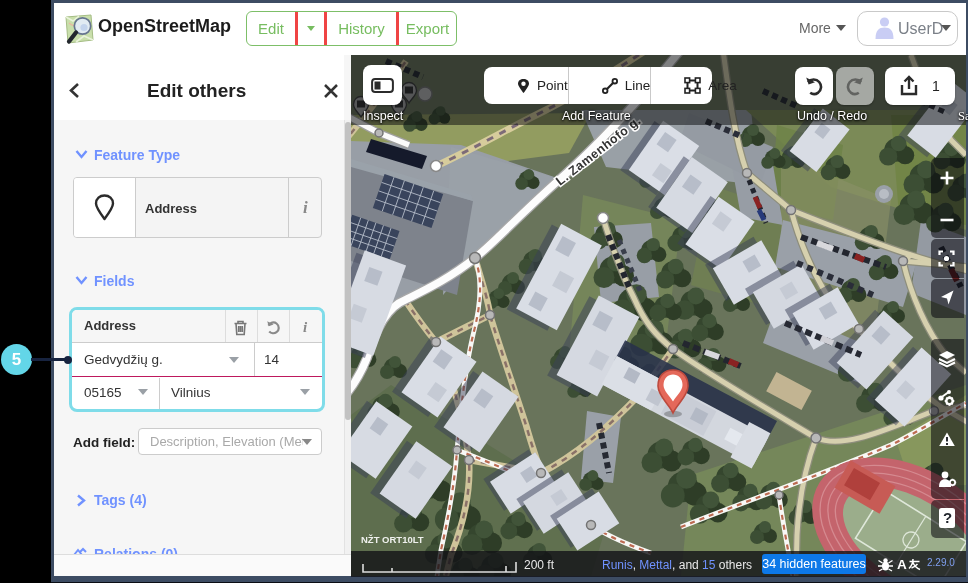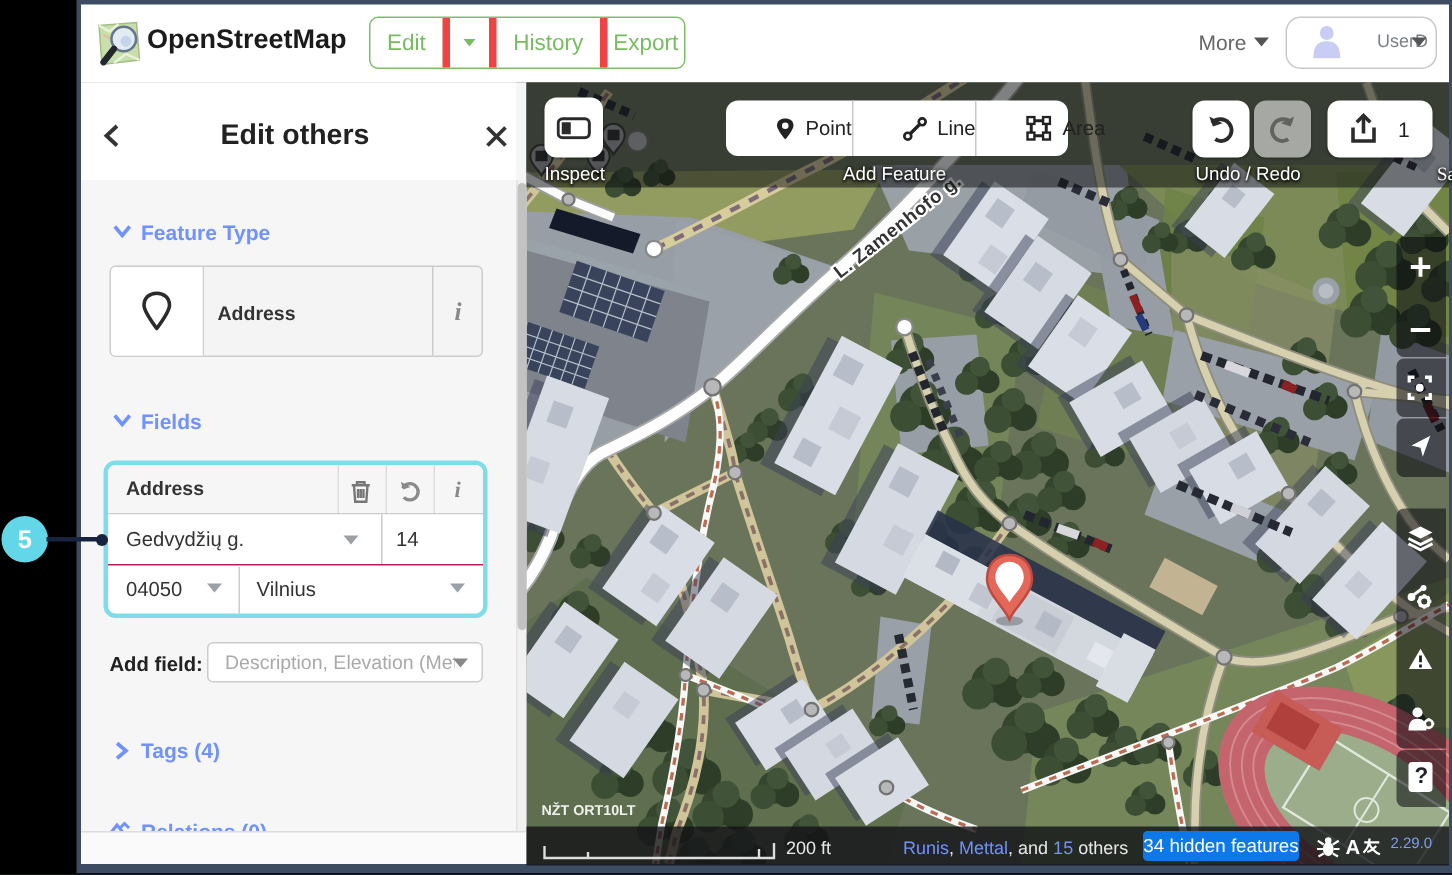--- a/index.html
+++ b/index.html
@@ -7,25 +7,25 @@
   .abs{position:absolute;}
   #frame{left:51px;top:0;width:917px;height:583px;background:#3d4c63;}
   #blackline{left:51px;top:582px;width:917px;height:1px;background:#0a0d14;}
   #topbar{left:54px;top:3px;width:912px;height:52px;background:#fff;}
   #sidebar{left:54px;top:55px;width:297px;height:521px;background:#f6f6f6;}
   #map{left:351px;top:55px;width:615px;height:521px;background:#75806a;}
   
   #osmtitle{left:98px;top:16px;font-size:18px;font-weight:bold;color:#1b1b1b;letter-spacing:0;}
   #editgrp{left:246px;top:11px;width:209px;height:33px;border:1px solid #7dbf68;border-radius:6px;
            display:flex;color:#77bd60;font-size:15px;}
-  #editgrp .cell{display:flex;align-items:center;justify-content:center;border-right:5px solid #ef4444;}
+  #editgrp .cell{display:flex;align-items:center;justify-content:center;border-right:3px solid #ef4444;}
   #editgrp .cell:last-child{border-right:none;}
   #more{left:799px;top:20px;font-size:14px;color:#666;}
   #userbtn{left:857px;top:11px;width:99px;height:33px;border:1px solid #c9c9c9;border-radius:10px;}
-  #usertext{left:898px;top:20px;font-size:12px;color:#7b8088;margin-left:20px;}
+  #usertext{left:898px;top:20px;font-size:16px;color:#7b8088;}
   .caret{width:0;height:0;border-left:5px solid transparent;border-right:5px solid transparent;
          border-top:6px solid #555;}
   
   #sbheader{left:54px;top:55px;width:290px;height:65px;background:#fff;}
   #sbtitle{left:147px;top:80px;font-size:19px;font-weight:bold;color:#222;}
   .bluehead{color:#7092ff;font-weight:bold;font-size:14px;}
   #ftcard{left:73px;top:177px;width:249px;height:61px;background:#f4f4f4;border:1px solid #ccc;
           border-radius:4px;box-sizing:border-box;}
   #ftcard .iconcell{position:absolute;left:0;top:0;width:61px;height:59px;background:#fff;
           border-right:1px solid #ccc;border-radius:3px 0 0 3px;}
@@ -514,21 +514,21 @@
       <div class="aw-sep" style="right:96px"></div>
       <div class="aw-sep" style="right:64px"></div>
       <div class="aw-sep" style="right:32px"></div>
     </div>
     <div class="aw-row" style="top:33px;height:34px;border-bottom:1px solid #be185d;">
       <div style="position:absolute;left:12px;top:9px;font-size:13.5px;color:#333;">Gedvydžių g.</div>
       <div class="aw-sep" style="left:182px;top:0;bottom:0;background:#ccc;"></div>
       <div style="position:absolute;left:192px;top:9px;font-size:13.5px;color:#333;">14</div>
     </div>
     <div class="aw-row" style="top:68px;height:31px;">
-      <div style="position:absolute;left:12px;top:7px;font-size:13.5px;color:#333;">04050</div>
+      <div style="position:absolute;left:12px;top:7px;font-size:13.5px;color:#333;">05165</div>
       <div class="aw-sep" style="left:87px;top:0;bottom:0;background:#ccc;"></div>
       <div style="position:absolute;left:99px;top:7px;font-size:13.5px;color:#333;">Vilnius</div>
     </div>
   </div>
 
   <svg class="abs" style="left:233px;top:320px" width="15" height="16" viewBox="0 0 15 16">
     <path d="M1.5 3.5 H13.5 M5 3.5 V1.5 H10 V3.5 M3 3.5 L3.8 14.5 H11.2 L12 3.5 M5.7 6 V12 M7.5 6 V12 M9.3 6 V12" stroke="#777" stroke-width="1.6" fill="none"></path>
   </svg>
   <svg class="abs" style="left:265px;top:320px" width="17" height="15" viewBox="0 0 17 15">
     <path d="M3.5 5.5 C5 2.5 9 1.5 11.5 3.5 C14.5 5.8 14.5 10 11.5 12.2 C9.3 13.8 6 13.5 4.2 11.6" stroke="#8a8a8a" stroke-width="2.2" fill="none"></path>

